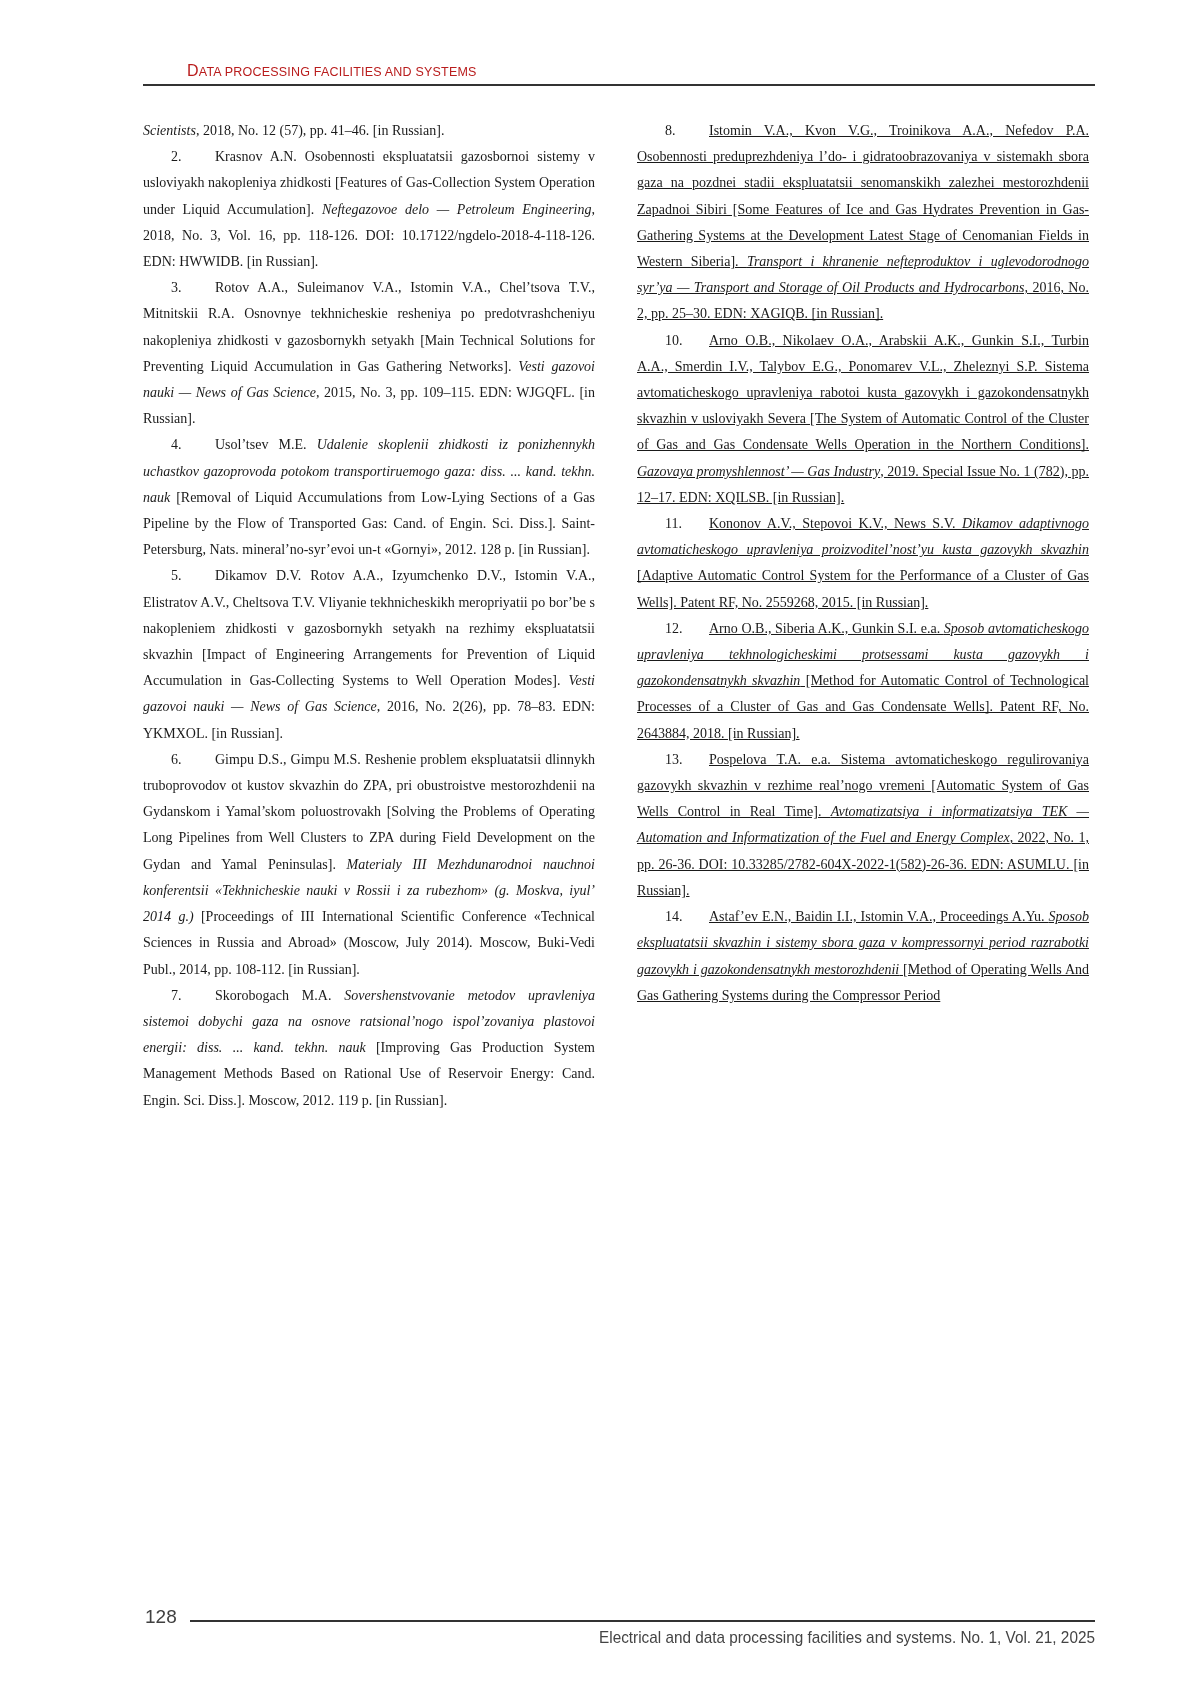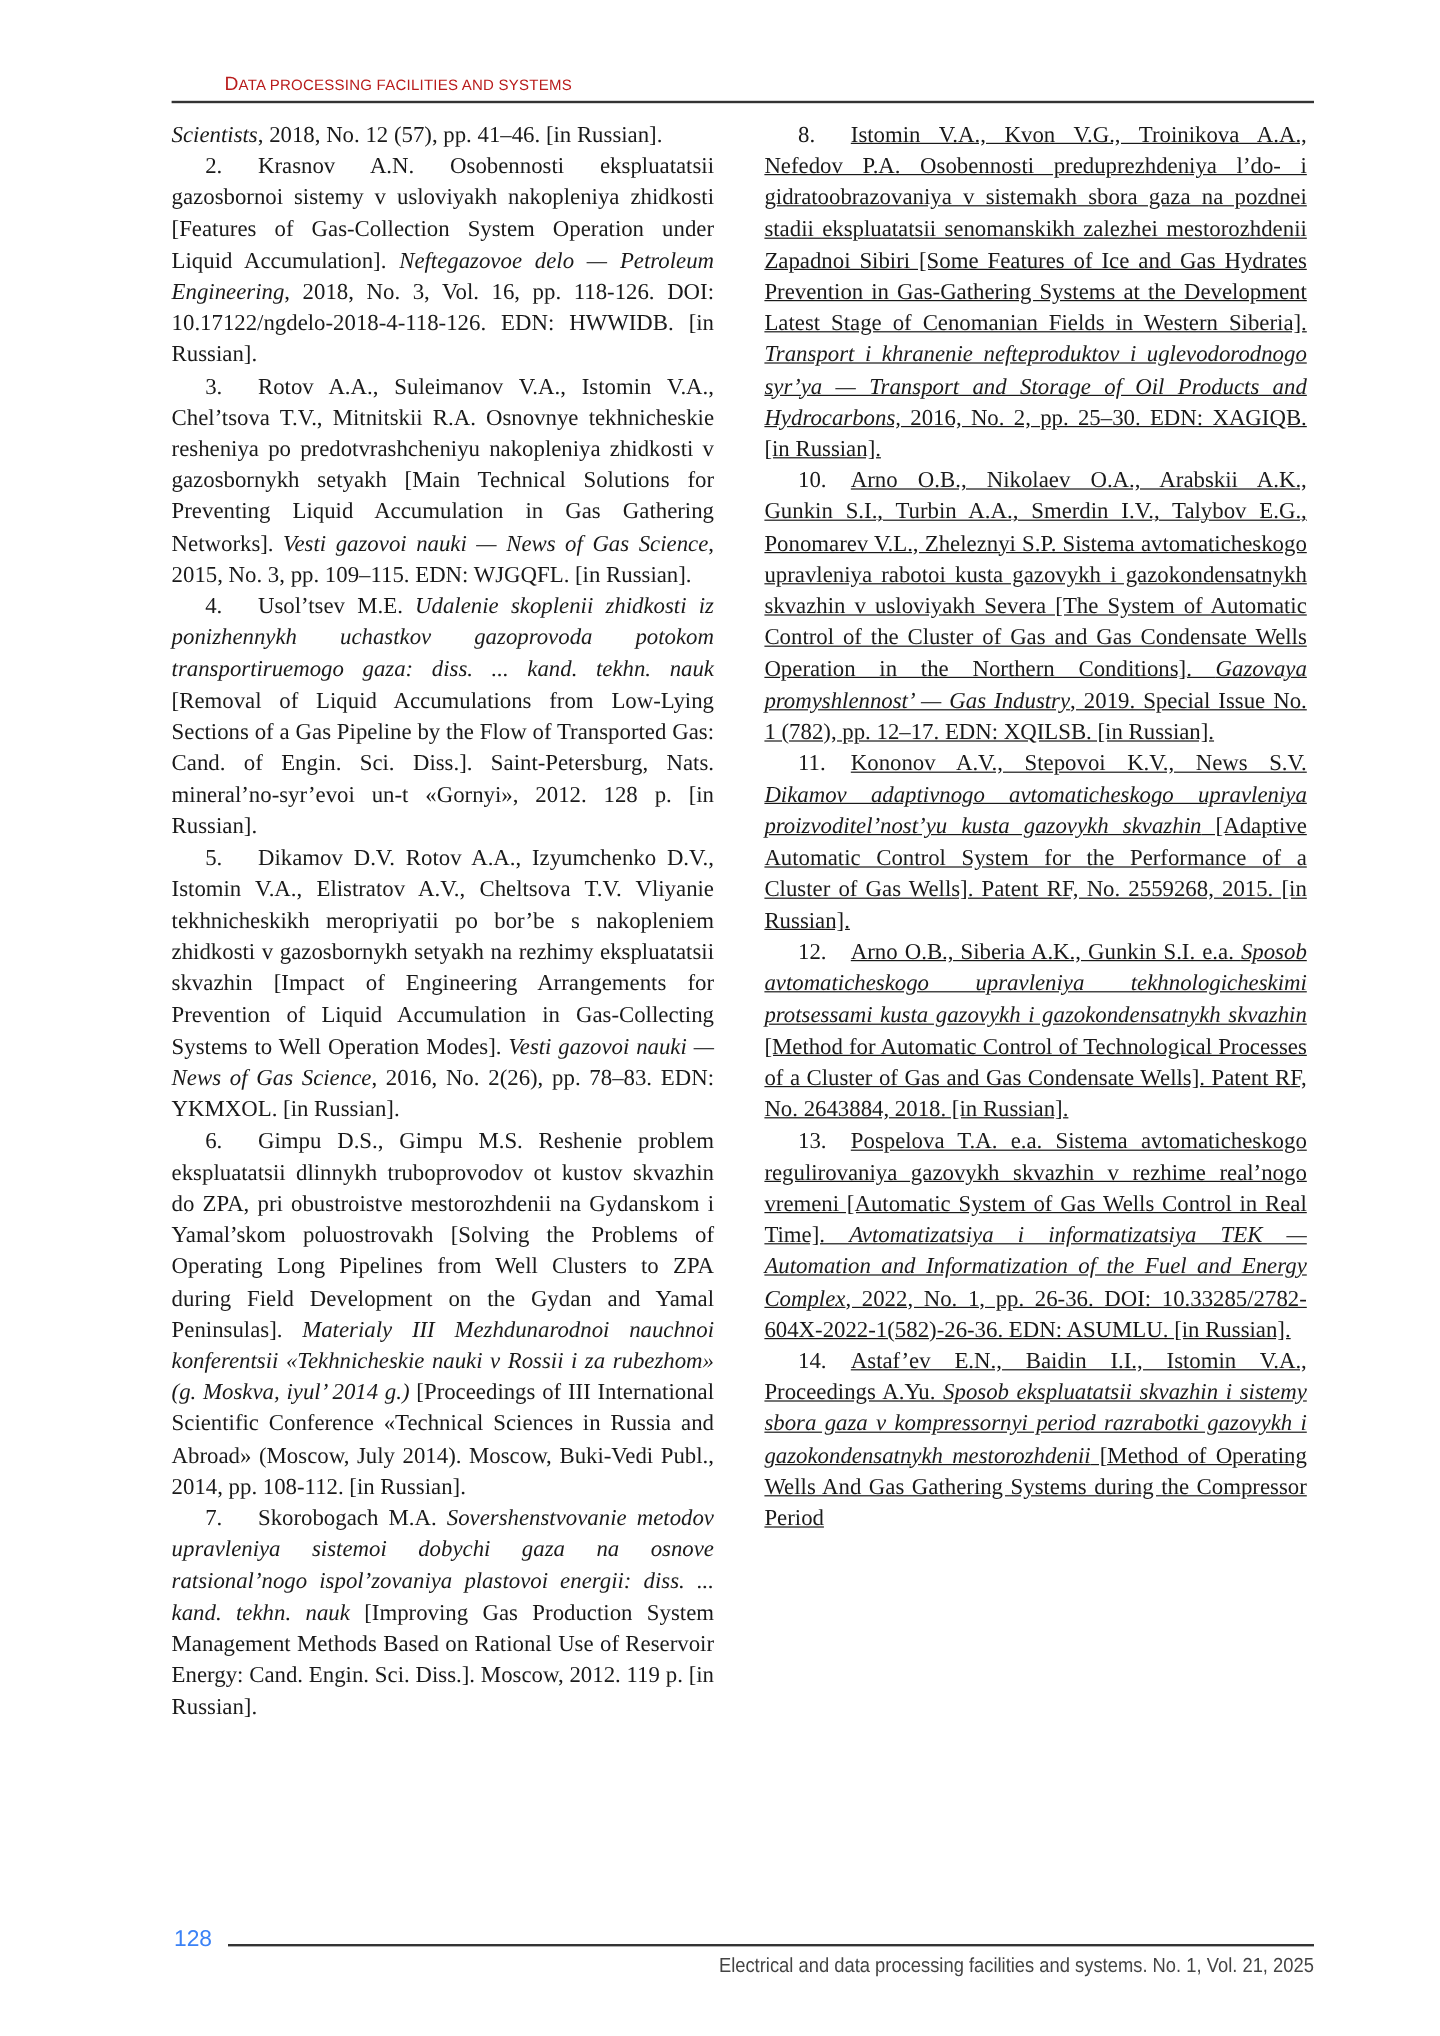--- a/index.html
+++ b/index.html
@@ -3,30 +3,30 @@
 <meta charset="utf-8">
 <style>
   html, body { margin: 0; padding: 0; background: #ffffff; }
   body { width: 1200px; height: 1697px; position: relative; overflow: hidden;
          font-family: "Liberation Serif", serif; color: #1a1a1a; }
   .running-head { position: absolute; left: 143px; top: 62px; width: 952px;
                   font-family: "Liberation Sans", sans-serif; color: #b91c1c; font-size: 12.5px;
                   letter-spacing: 0.2px; margin-left: 44px; }
   .running-head .cap { font-size: 16px; }
   .head-rule { position: absolute; left: 143px; top: 84px; width: 952px; height: 2px; background: #333; }
-  .col { position: absolute; top: 100px; width: 452px; font-size: 19px; line-height: 26.2px;
+  .col { position: absolute; top: 118px; width: 452px; font-size: 14px; line-height: 26.2px;
          text-align: justify; }
   .col-left { left: 143px; }
   .col-right { left: 637px; text-decoration: underline; }
   .ref { margin: 0; text-indent: 0; }
   .ref.numbered { text-indent: 28px; }
   .ref .num { display: inline-block; width: 44px; text-indent: 0; }
   i { font-style: italic; }
   .footer-pagenum { position: absolute; left: 145px; top: 1606px;
-                    font-family: "Liberation Sans", sans-serif; font-size: 19px; color: #3b82f6; }
+                    font-family: "Liberation Sans", sans-serif; font-size: 19px; color: #404040; }
   .footer-rule { position: absolute; left: 190px; top: 1620px; width: 905px; height: 1.5px; background: #333; }
   .footer-journal { position: absolute; right: 105px; top: 1628px;
                     font-family: "Liberation Sans", sans-serif; font-size: 17px; color: #444;
                     transform: scaleX(0.9); transform-origin: right center; white-space: nowrap; }
 </style>
 </head>
 <body>
 
 <div class="running-head">
   <span class="cap">D</span><span>ATA PROCESSING FACILITIES AND SYSTEMS</span>

